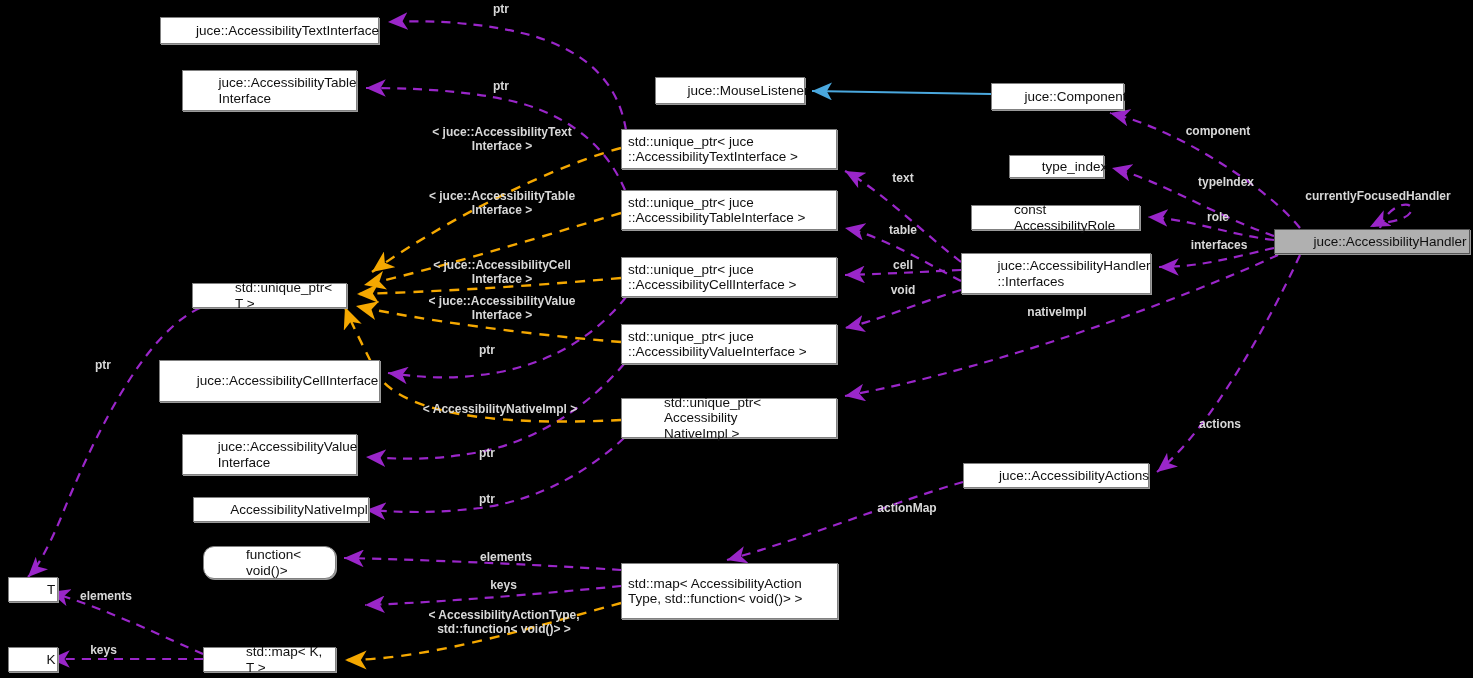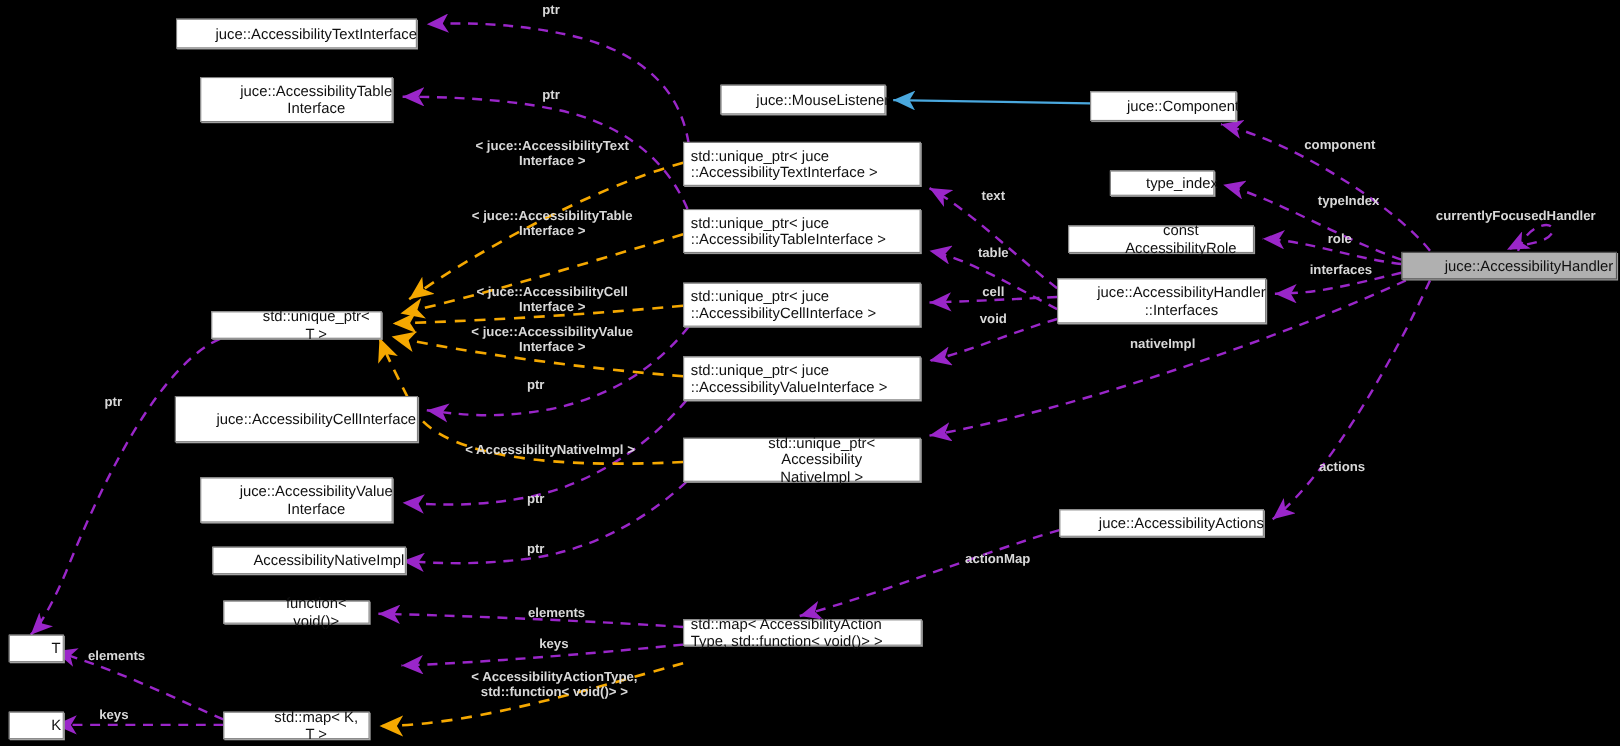--- a/index.html
+++ b/index.html
@@ -2,21 +2,21 @@
 <html><head>
 <meta charset="utf-8">
 <style>
   html,body{margin:0;padding:0;background:#000;}
   #stage{position:relative;width:1473px;height:678px;background:#000;overflow:hidden;
          font-family:"Liberation Sans","DejaVu Sans",sans-serif;}
   svg#wires{position:absolute;left:0;top:0;width:1473px;height:678px;}
   .node{position:absolute;box-sizing:border-box;background:#ffffff;border:1px solid #808080;
         box-shadow:1px 1px 0 #9a9a9a;color:#101010;font-size:13.5px;line-height:15.5px;
         display:flex;align-items:center;padding:2px 6px;white-space:pre-line;}
-  .node.center{justify-content:center;text-align:center;padding-left:42px;}
+  .node.center{justify-content:center;text-align:left;padding-left:42px;}
   .node.hl{background:#b0b0b0;border:1px solid #555;}
   .elabel{position:absolute;color:#d8d8d8;font-size:12px;line-height:14px;font-weight:bold;
           white-space:pre-line;text-align:center;}
 </style>
 </head>
 <body>
 
 <div id="stage">
 
   <svg id="wires" viewBox="0 0 1473 678" xmlns="http://www.w3.org/2000/svg">
@@ -129,23 +129,23 @@
   <div class="node center" style="left:621px;top:398px;width:216px;height:40px;">std::unique_ptr&lt; Accessibility
 NativeImpl &gt;</div>
 
   <div class="node center" style="left:182px;top:434px;width:175px;height:41px;">juce::AccessibilityValue
 Interface</div>
 
   <div class="node center" style="left:963px;top:463px;width:186px;height:25px;">juce::AccessibilityActions</div>
 
   <div class="node center" style="left:193px;top:497px;width:176px;height:25px;">AccessibilityNativeImpl</div>
 
-  <div class="node center" style="left:203px;top:546px;width:133px;height:21px;">function&lt; void()&gt;</div>
+  <div class="node center" style="left:203px;top:546px;width:133px;height:33px;border-radius:11px;">function&lt; void()&gt;</div>
 
-  <div class="node" style="left:621px;top:563px;width:217px;height:24px;">std::map&lt; AccessibilityAction
+  <div class="node" style="left:621px;top:563px;width:217px;height:56px;">std::map&lt; AccessibilityAction
 Type, std::function&lt; void()&gt; &gt;</div>
 
   <div class="node center" style="left:8px;top:577px;width:33px;height:25px;">T</div>
 
 
   <div class="node center" style="left:8px;top:647px;width:33px;height:25px;">K</div>
 
   <div class="node center" style="left:203px;top:647px;width:133px;height:25px;">std::map&lt; K, T &gt;</div>
 
   <div class="elabel" style="left:476px;top:2px;width:50px;">ptr</div>

